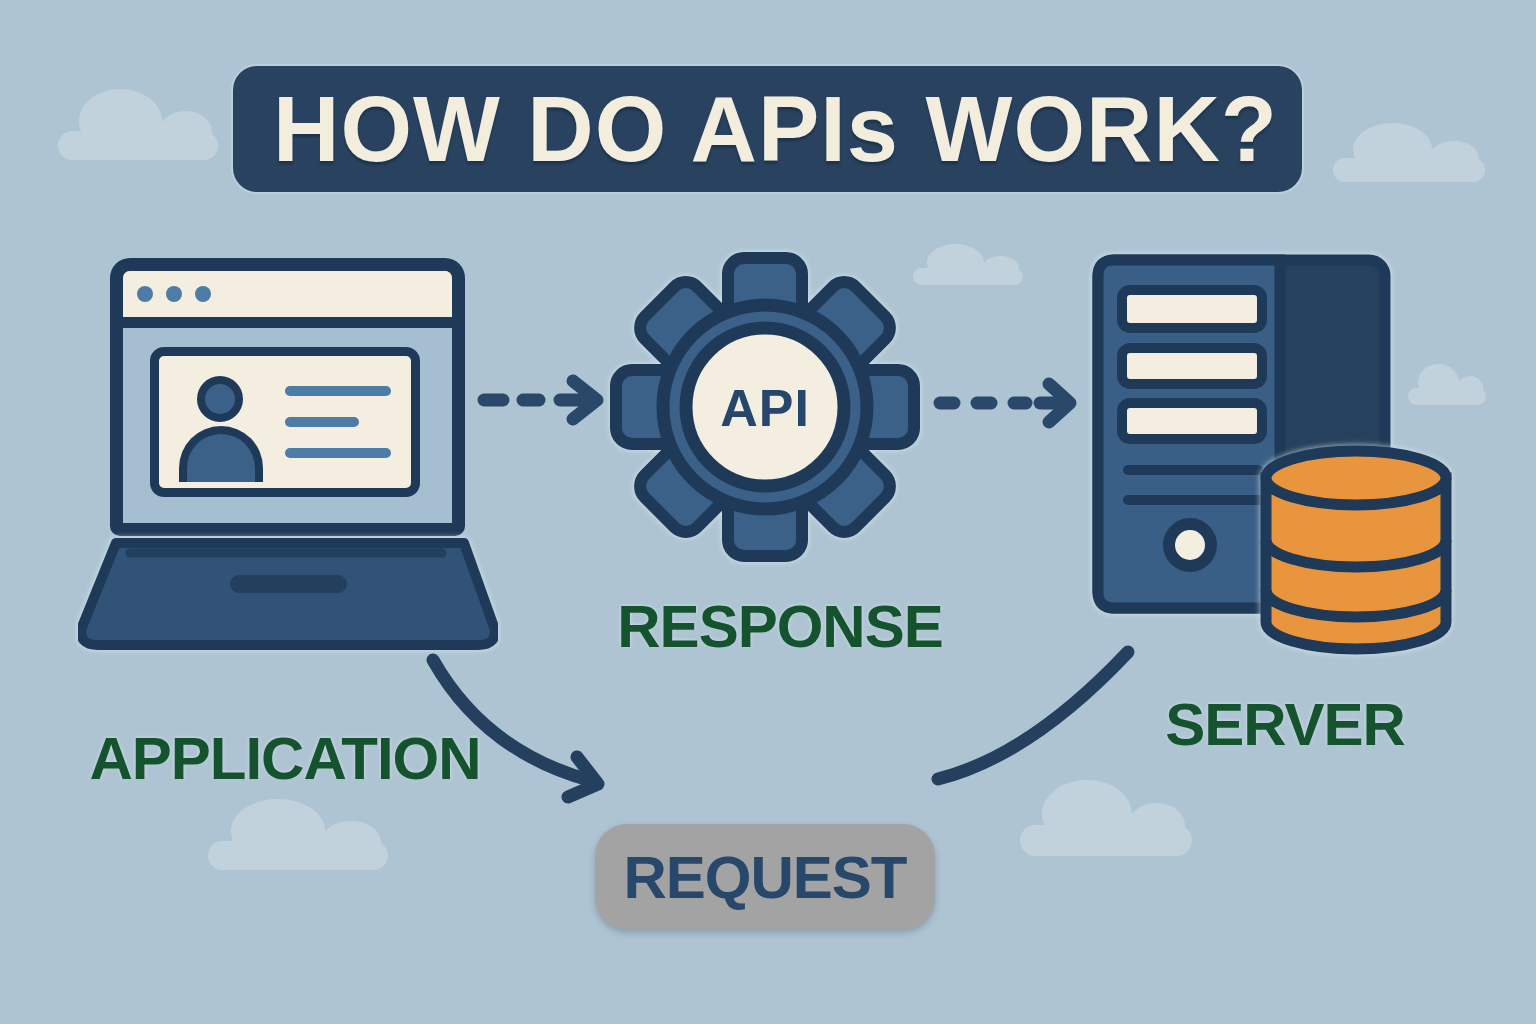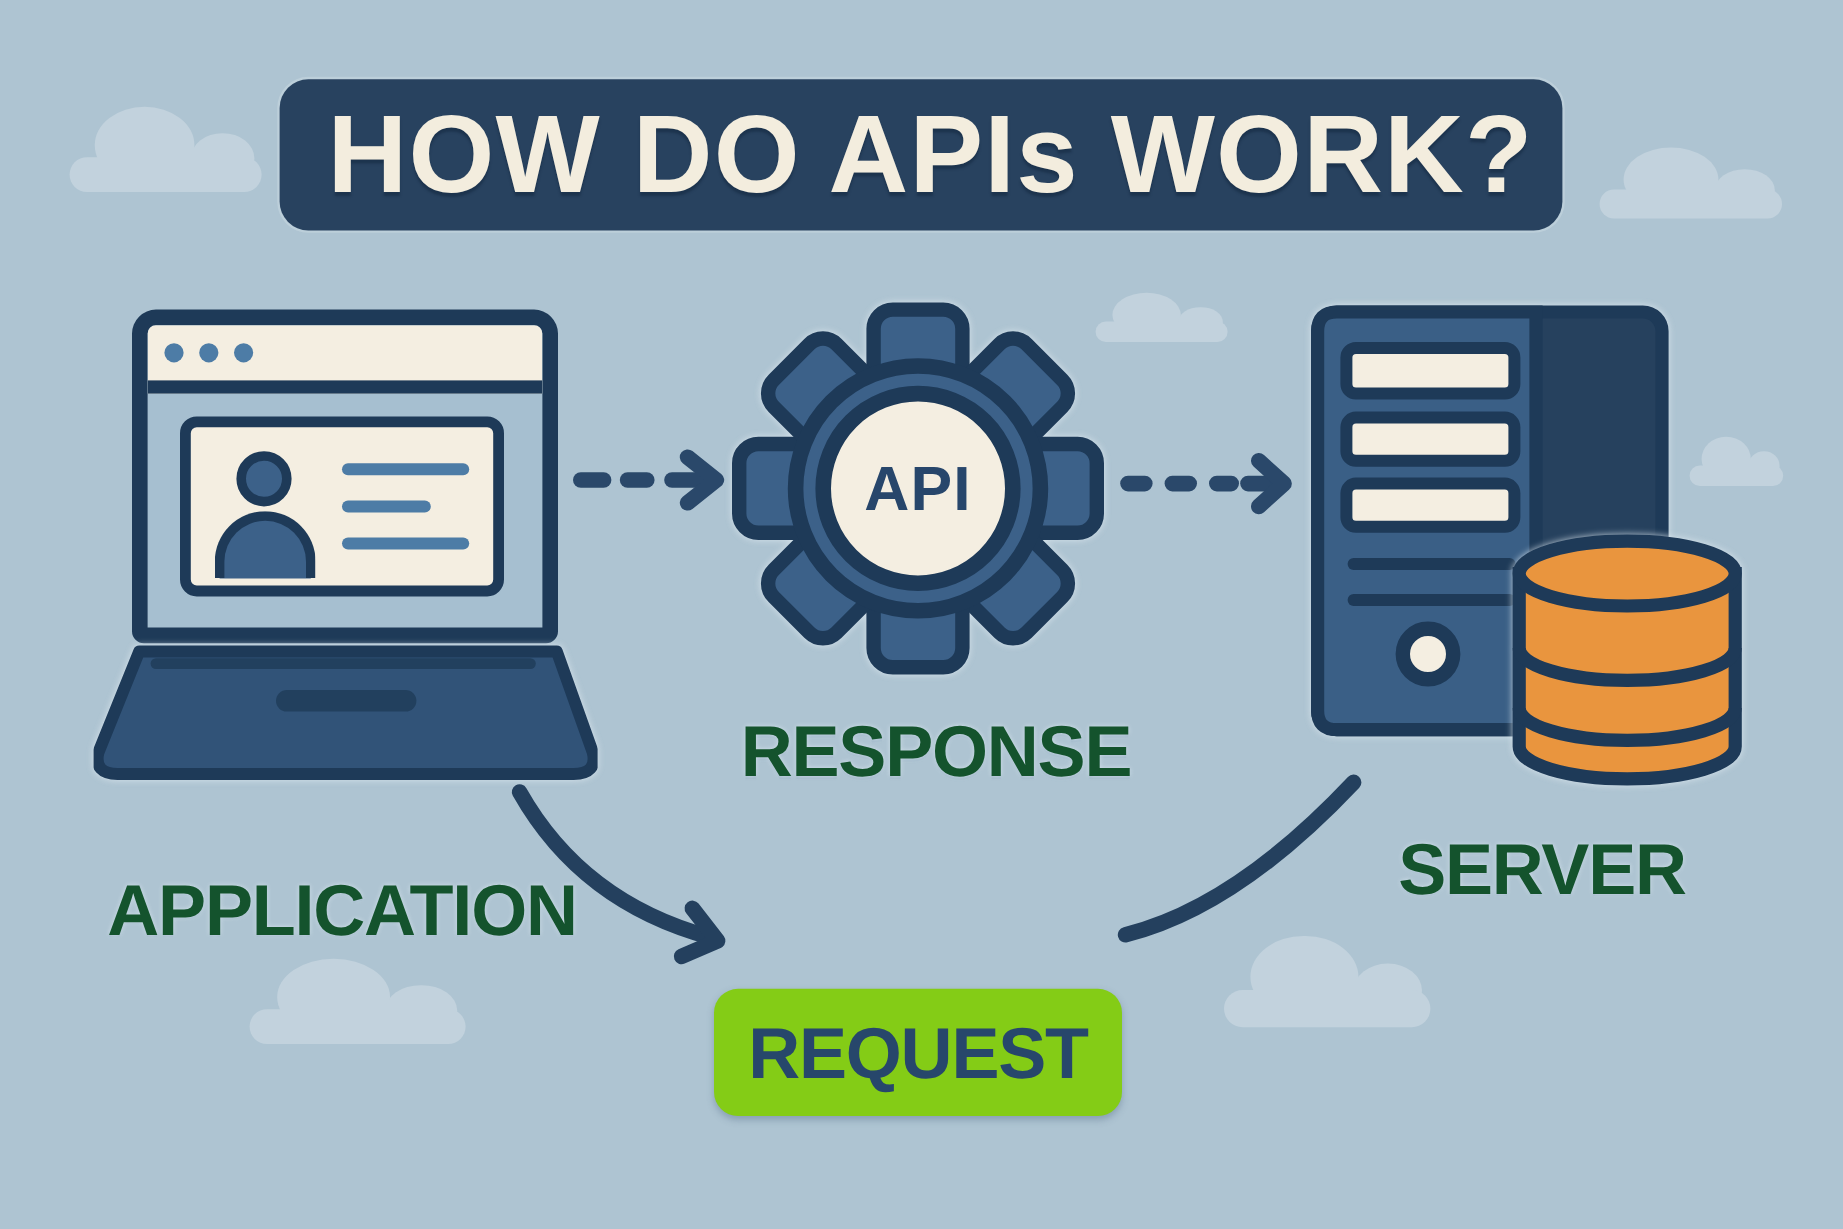--- a/index.html
+++ b/index.html
@@ -66,21 +66,21 @@
     text-shadow:0 0 4px rgba(214,228,237,0.9), 0 2px 1px rgba(150,175,195,0.55);
     z-index:3;white-space:nowrap;
   }
   .api-label{
     position:absolute;left:665px;top:372px;width:200px;line-height:72px;
     text-align:center;color:#27466b;font-weight:bold;font-size:52px;letter-spacing:1px;
     z-index:3;
   }
   .request-badge{
     position:absolute;left:595px;top:824px;width:340px;height:106px;
-    background:#84cc16;border-radius:20px;
+    background:#a3a3a3;border-radius:32px;
     display:flex;align-items:center;justify-content:center;
     box-shadow:0 3px 6px rgba(70,95,120,0.35);
     z-index:3;
   }
   .request-badge .request-label{
     color:#27476b;font-weight:bold;font-size:60px;letter-spacing:-1px;
   }
 
   .icon-svg{position:absolute;filter:drop-shadow(0 0 3px rgba(222,233,240,0.85));}
   .arrow-layer{position:absolute;left:0;top:0;z-index:5;pointer-events:none;}

